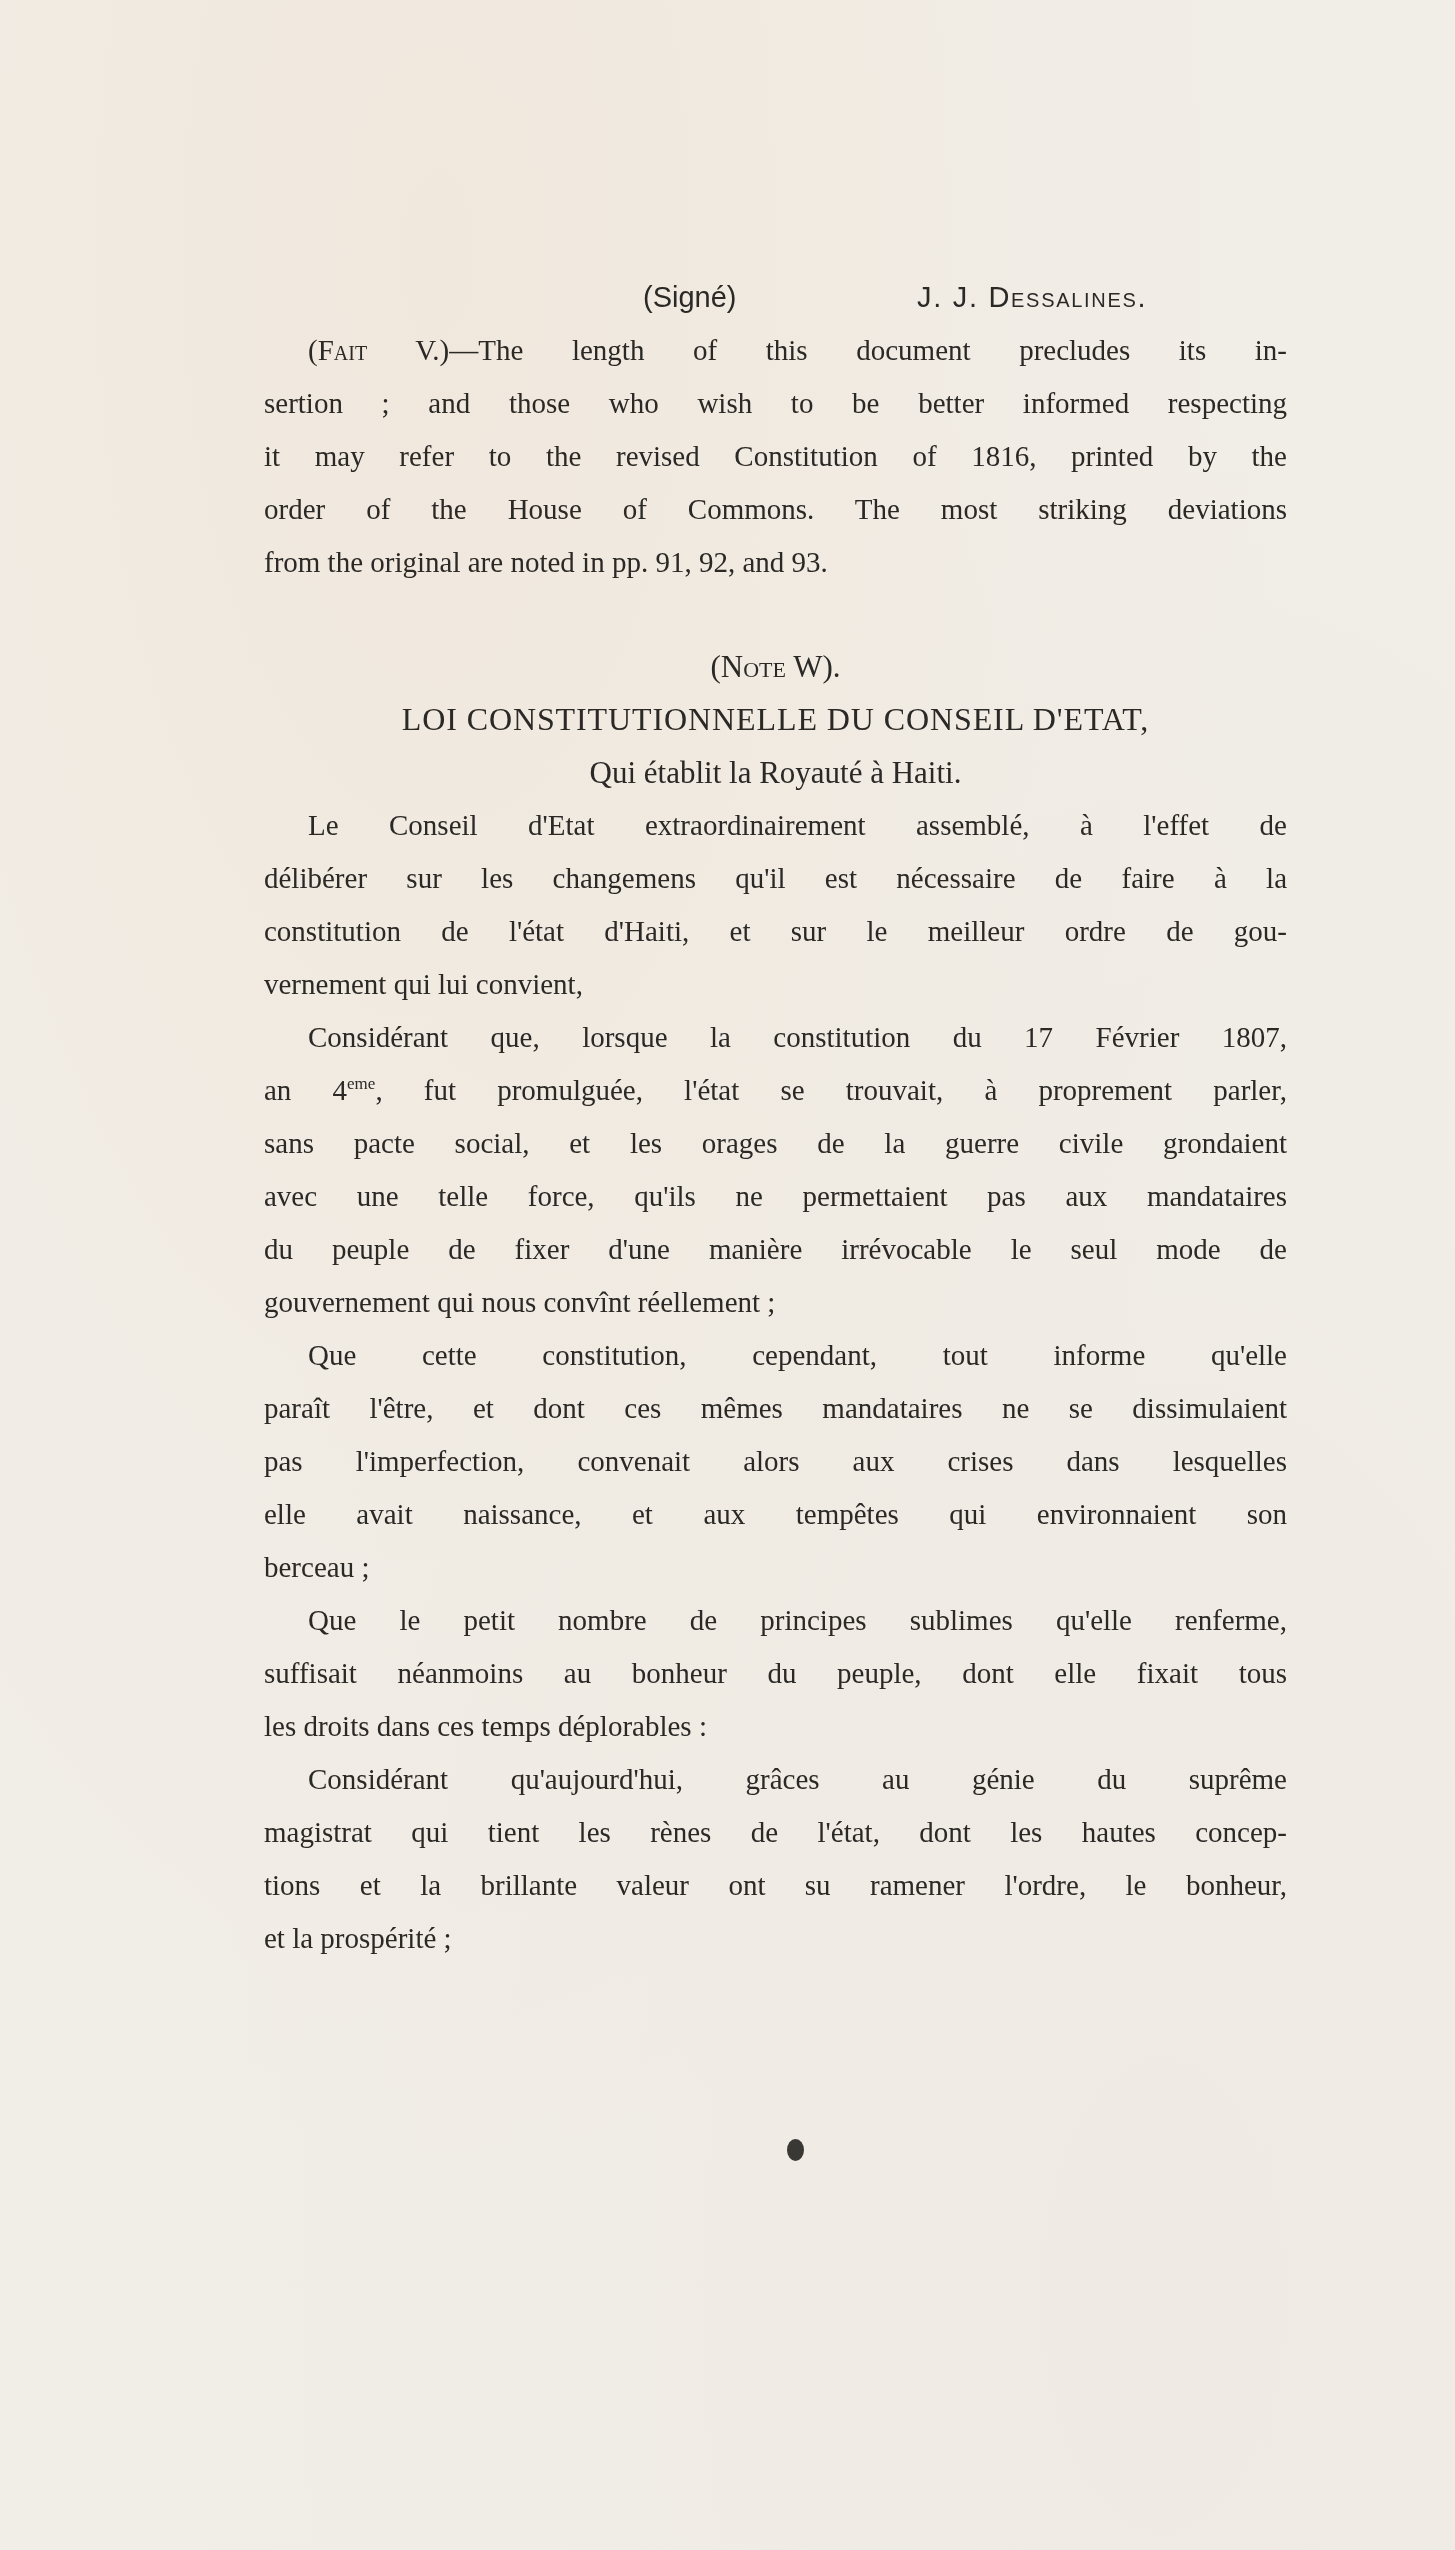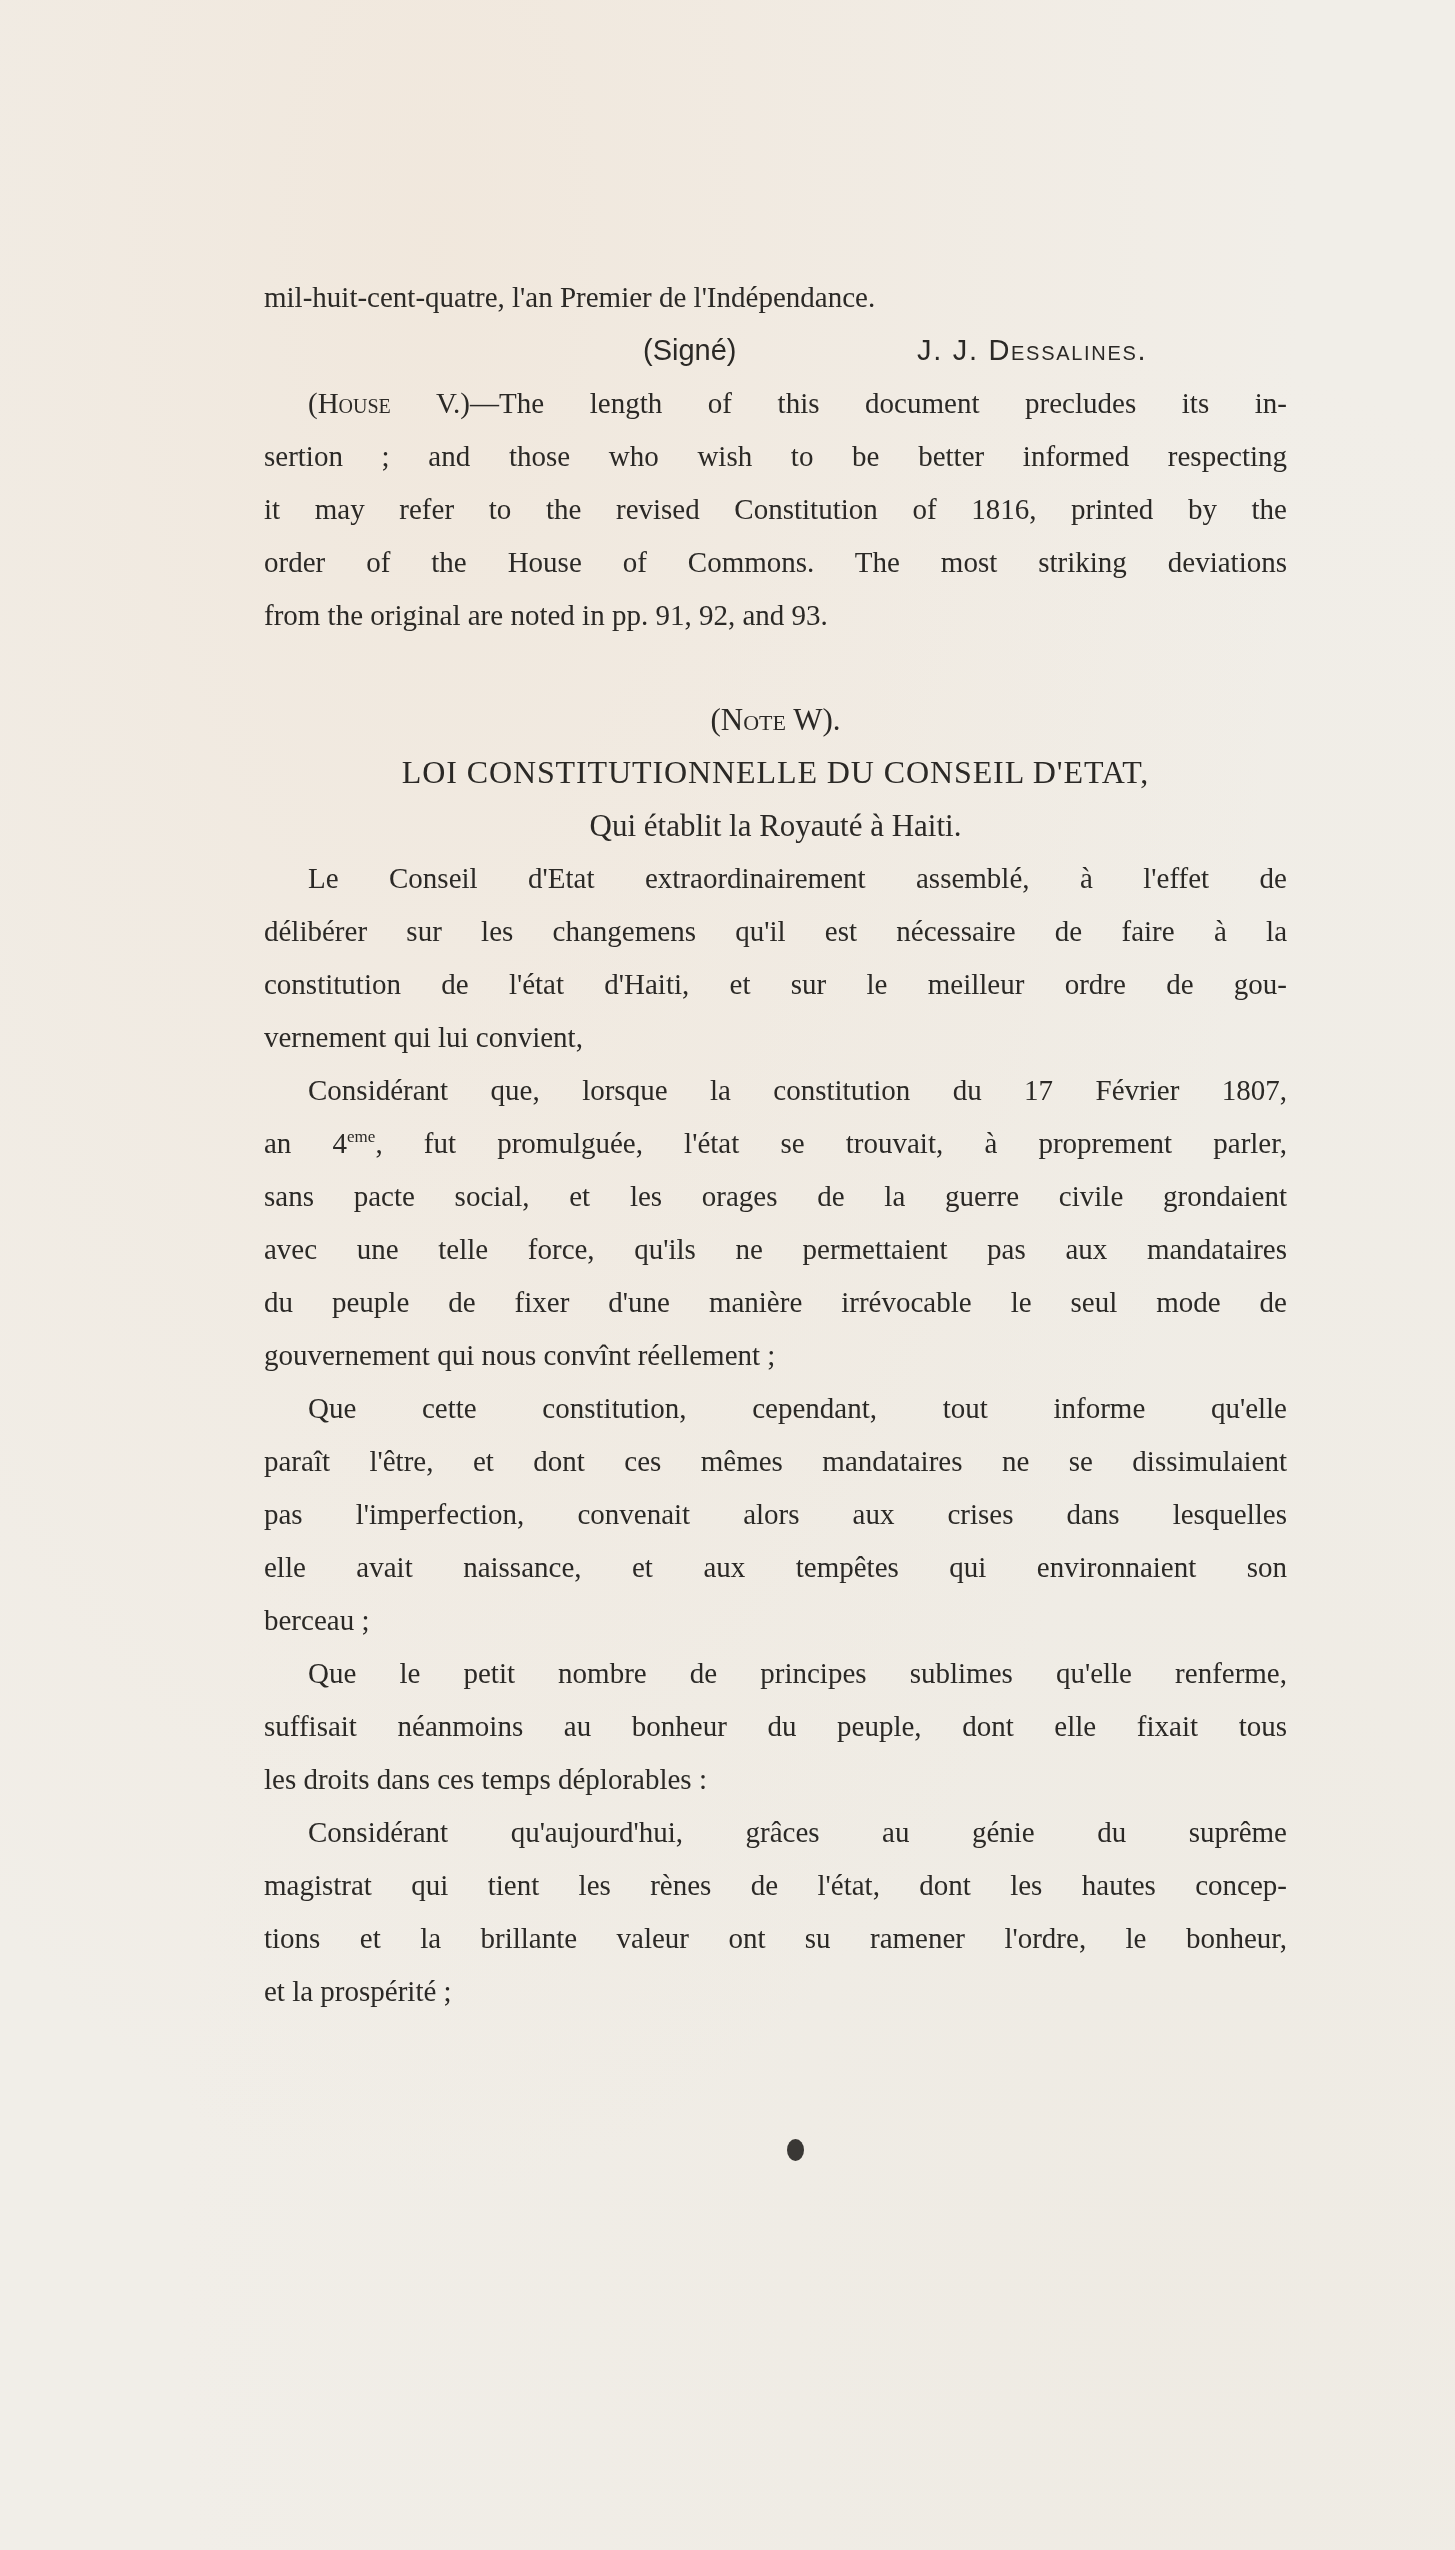--- a/index.html
+++ b/index.html
@@ -101,30 +101,29 @@
     background: #3a3835;
   }
 </style>
 </head>
 <body>
 
 <div class="page">
 
 
   <div>
-    <div class="line last">mil-huit-cent-quatre, l'an Premier de l'Indépendance.</div>
   </div>
 
   <div class="signature">
     <span class="signe">(Signé)</span>
     <span class="name sc">J. J. Dessalines.</span>
   </div>
 
   <div>
-    <div class="line indent"><span class="sc">(House V.)</span><span>—The length of this document precludes its in-</span></div>
+    <div class="line indent"><span class="sc">(Fait V.)</span><span>—The length of this document precludes its in-</span></div>
     <div class="line">sertion ; and those who wish to be better informed respecting</div>
     <div class="line">it may refer to the revised Constitution of 1816, printed by the</div>
     <div class="line">order of the House of Commons.  The most striking deviations</div>
     <div class="line last">from the original are noted in pp. 91, 92, and 93.</div>
   </div>
 
   <div class="spacer"></div>
 
   <div class="center note-heading sc">(Note W).</div>
   <div class="center law-title">LOI CONSTITUTIONNELLE DU CONSEIL D'ETAT,</div>

